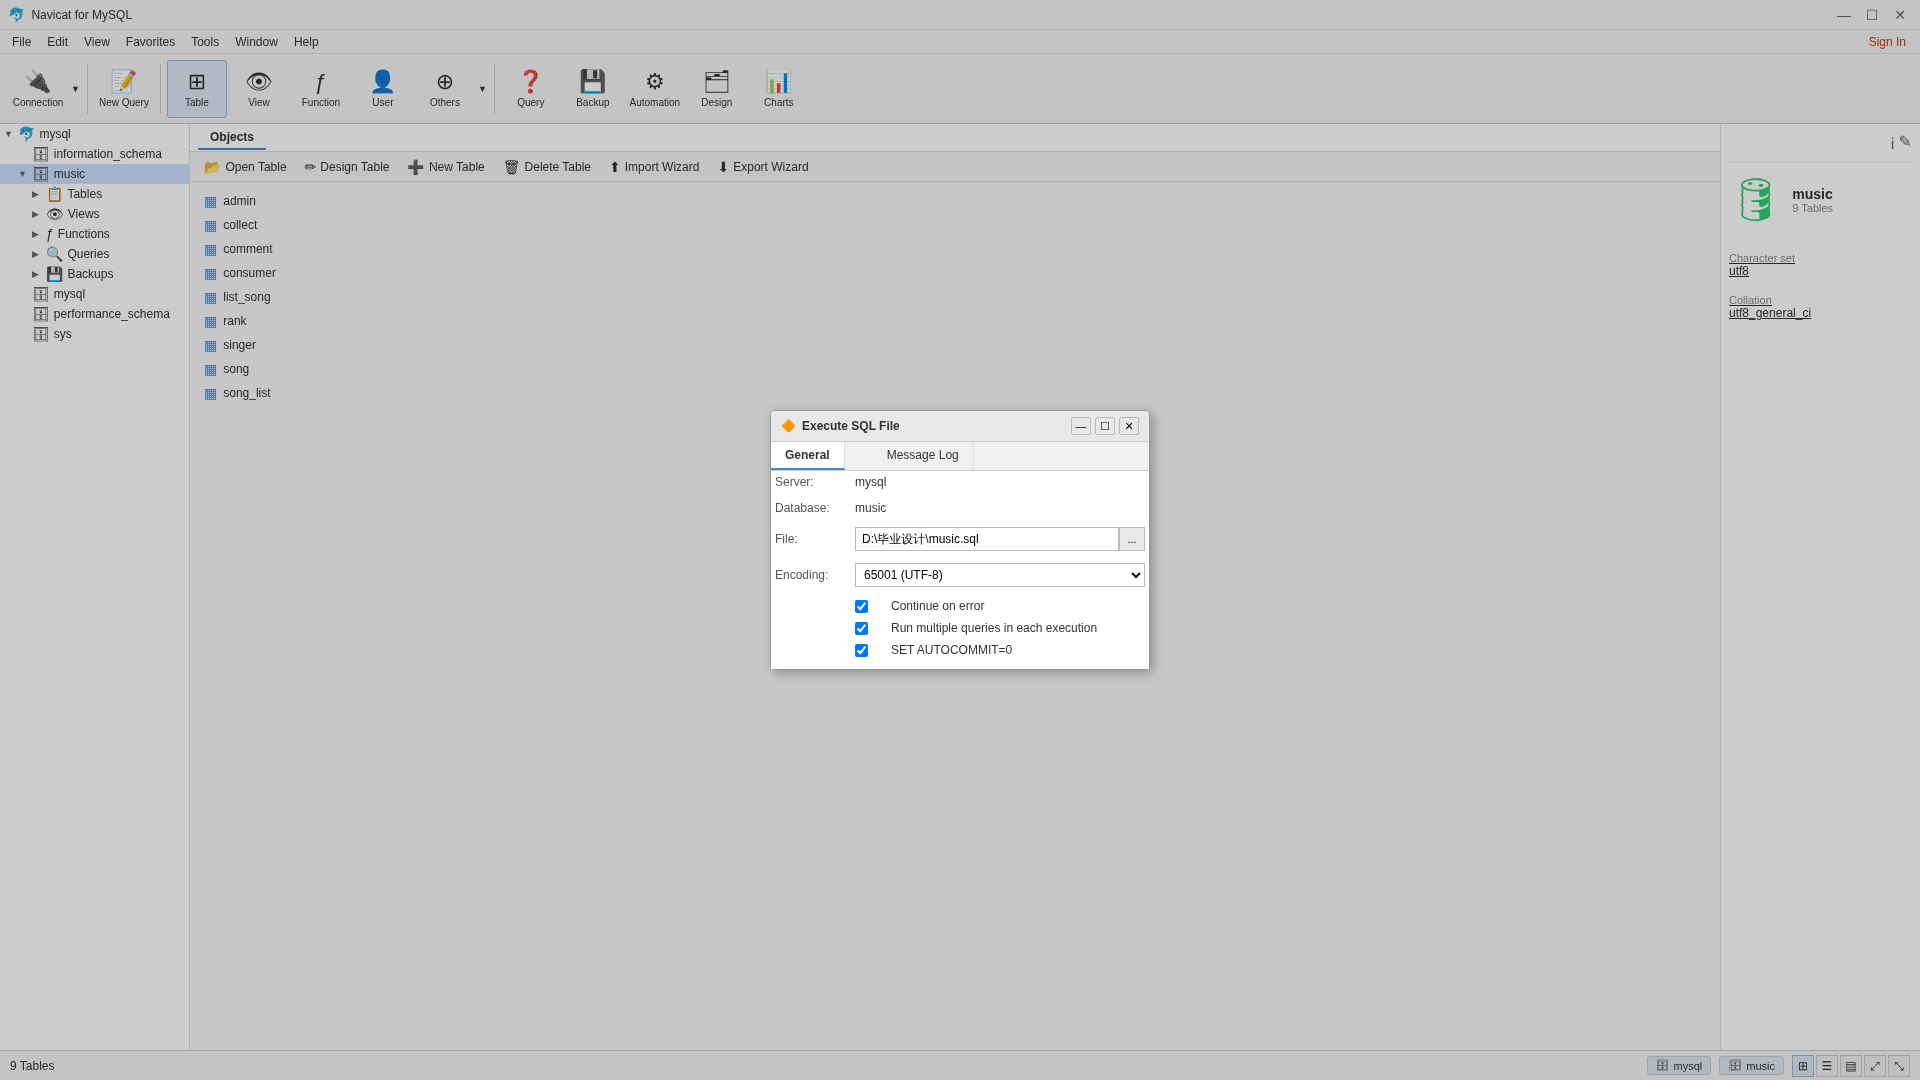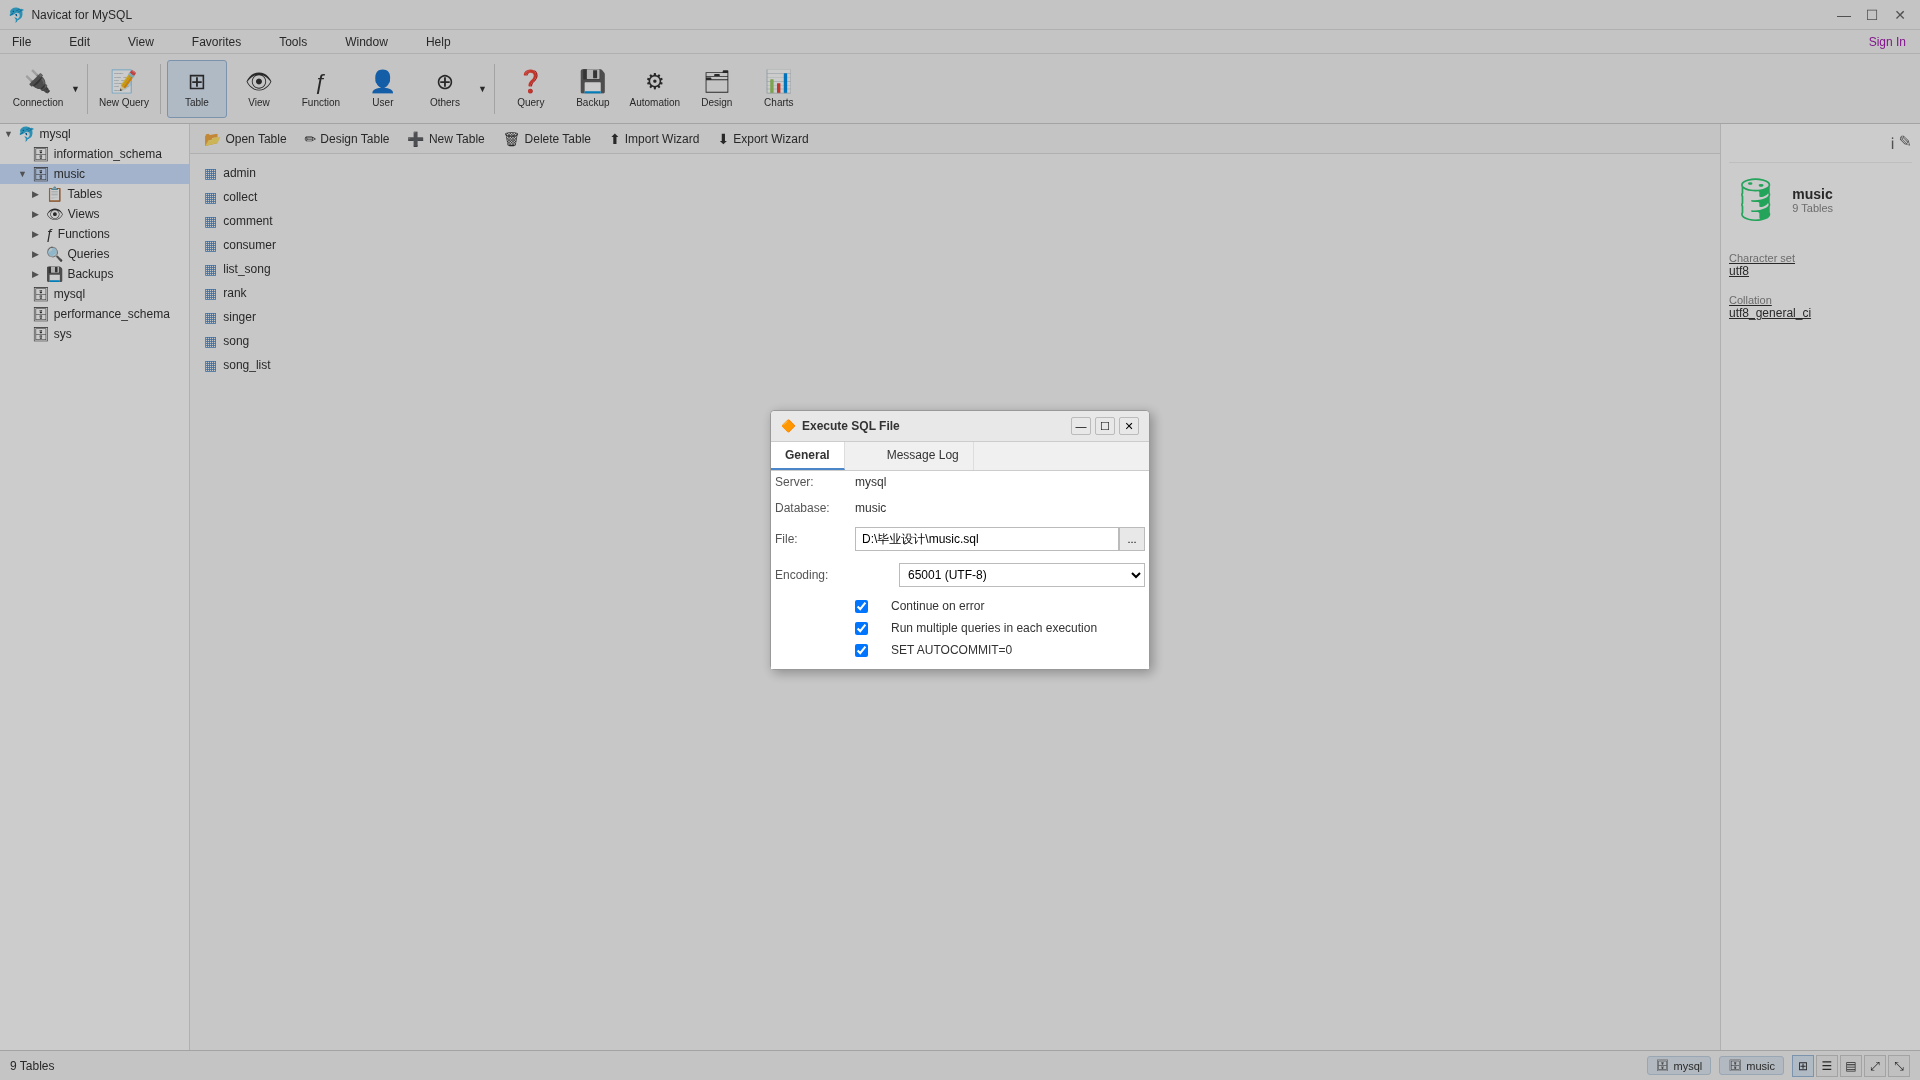--- a/index.html
+++ b/index.html
@@ -6,23 +6,23 @@
     body { font-family: 'Segoe UI', Tahoma, Geneva, Verdana, sans-serif; font-size: 12px; background: #f0f0f0; width: 1920px; height: 1080px; overflow: hidden; color: #333; }
 
     
     #title-bar { background: #f5f5f5; height: 30px; display: flex; align-items: center; justify-content: space-between; border-bottom: 1px solid #ddd; padding: 0 8px; }
     #title-bar-left { display: flex; align-items: center; gap: 6px; font-size: 12px; color: #333; }
     #title-bar-left .app-icon { color: #e67e22; font-size: 14px; }
     #title-bar-controls { display: flex; gap: 4px; }
     #title-bar-controls button { background: none; border: none; width: 24px; height: 24px; cursor: pointer; font-size: 14px; color: #666; }
 
     
-    #menu-bar { background: #f5f5f5; height: 24px; display: flex; align-items: center; border-bottom: 1px solid #ddd; padding: 0 4px; gap: 22px; }
+    #menu-bar { background: #f5f5f5; height: 24px; display: flex; align-items: center; border-bottom: 1px solid #ddd; padding: 0 4px; }
     #menu-bar .menu-item { padding: 2px 8px; cursor: pointer; font-size: 12px; }
-    #sign-in { margin-left: auto; padding: 2px 10px; font-size: 12px; color: #a21caf; cursor: pointer; }
+    #sign-in { margin-left: auto; padding: 2px 10px; font-size: 12px; color: #c2410c; cursor: pointer; }
 
     
     #toolbar { background: #f5f5f5; height: 70px; display: flex; align-items: center; border-bottom: 1px solid #ccc; padding: 4px 8px; gap: 2px; }
     .toolbar-group { display: flex; align-items: center; gap: 2px; }
     .toolbar-btn { display: flex; flex-direction: column; align-items: center; justify-content: center; width: 60px; height: 58px; cursor: pointer; border: none; background: none; font-size: 10px; color: #333; padding: 4px; border-radius: 3px; }
     .toolbar-btn.active { background: #dce9f7; border: 1px solid #9ab8d9; }
     .toolbar-btn .tb-icon { font-size: 22px; margin-bottom: 2px; }
     .toolbar-separator { width: 1px; height: 50px; background: #ccc; margin: 0 4px; }
     .split-arrow { font-size: 9px; padding: 2px 1px; cursor: pointer; }
 
@@ -90,21 +90,21 @@
     .modal-tab { padding: 6px 14px; font-size: 12px; cursor: pointer; border-right: 1px solid #ddd; }
     .modal-tab.active { background: #fff; border-bottom: 2px solid #4a86c8; font-weight: bold; }
     .modal-body { padding: 4px; background: #fff; }
     .form-row { display: flex; align-items: center; margin-bottom: 12px; }
     .form-label { width: 80px; font-size: 12px; color: #555; }
     .form-value { font-size: 12px; flex: 1; }
     .form-input { flex: 1; height: 24px; border: 1px solid #bbb; background: #fff; padding: 2px 6px; font-size: 12px; }
     .form-input-with-btn { display: flex; flex: 1; }
     .form-input-with-btn input { flex: 1; height: 24px; border: 1px solid #bbb; background: #fff; padding: 2px 6px; font-size: 12px; }
     .browse-btn { width: 26px; height: 24px; border: 1px solid #bbb; background: #e8e8e8; cursor: pointer; display: flex; align-items: center; justify-content: center; font-size: 11px; }
-    .form-select { flex: 1; height: 24px; border: 1px solid #bbb; background: #fff; padding: 2px 4px; font-size: 12px; margin-left: 44px; }
+    .form-select { flex: 1; height: 24px; border: 1px solid #bbb; background: #fff; padding: 2px 4px; font-size: 12px; }
     .checkbox-row { display: flex; align-items: center; gap: 23px; margin-bottom: 8px; margin-left: 80px; font-size: 12px; }
     .checkbox-row input[type=checkbox] { margin: 0; }
     .modal-footer { padding: 10px 16px; background: #f0f0f0; border-top: 1px solid #ddd; display: flex; justify-content: flex-end; gap: 8px; border-radius: 0 0 4px 4px; }
     .modal-btn { padding: 4px 20px; font-size: 12px; border: 1px solid #bbb; background: #e8e8e8; cursor: pointer; border-radius: 2px; }
     .modal-btn.primary { background: #e8f0ff; border-color: #9ab8d9; }
   </style>
 </head>
 <body>
 
 <div id="title-bar">
@@ -245,20 +245,23 @@
     </div>
     <div class="tree-item level2">
       <span class="arrow"></span>
       <span class="item-icon">🗄</span>
       <span class="item-label">sys</span>
     </div>
   </div>
 
   <div id="content">
 
+    <div id="objects-bar">
+      <div id="objects-tab">Objects</div>
+    </div>
 
     <div id="toolbar2">
       <button class="tb2-btn">
         <span class="tb2-icon">📂</span>
         <span>Open Table</span>
       </button>
       <button class="tb2-btn">
         <span class="tb2-icon">✏</span>
         <span>Design Table</span>
       </button>

